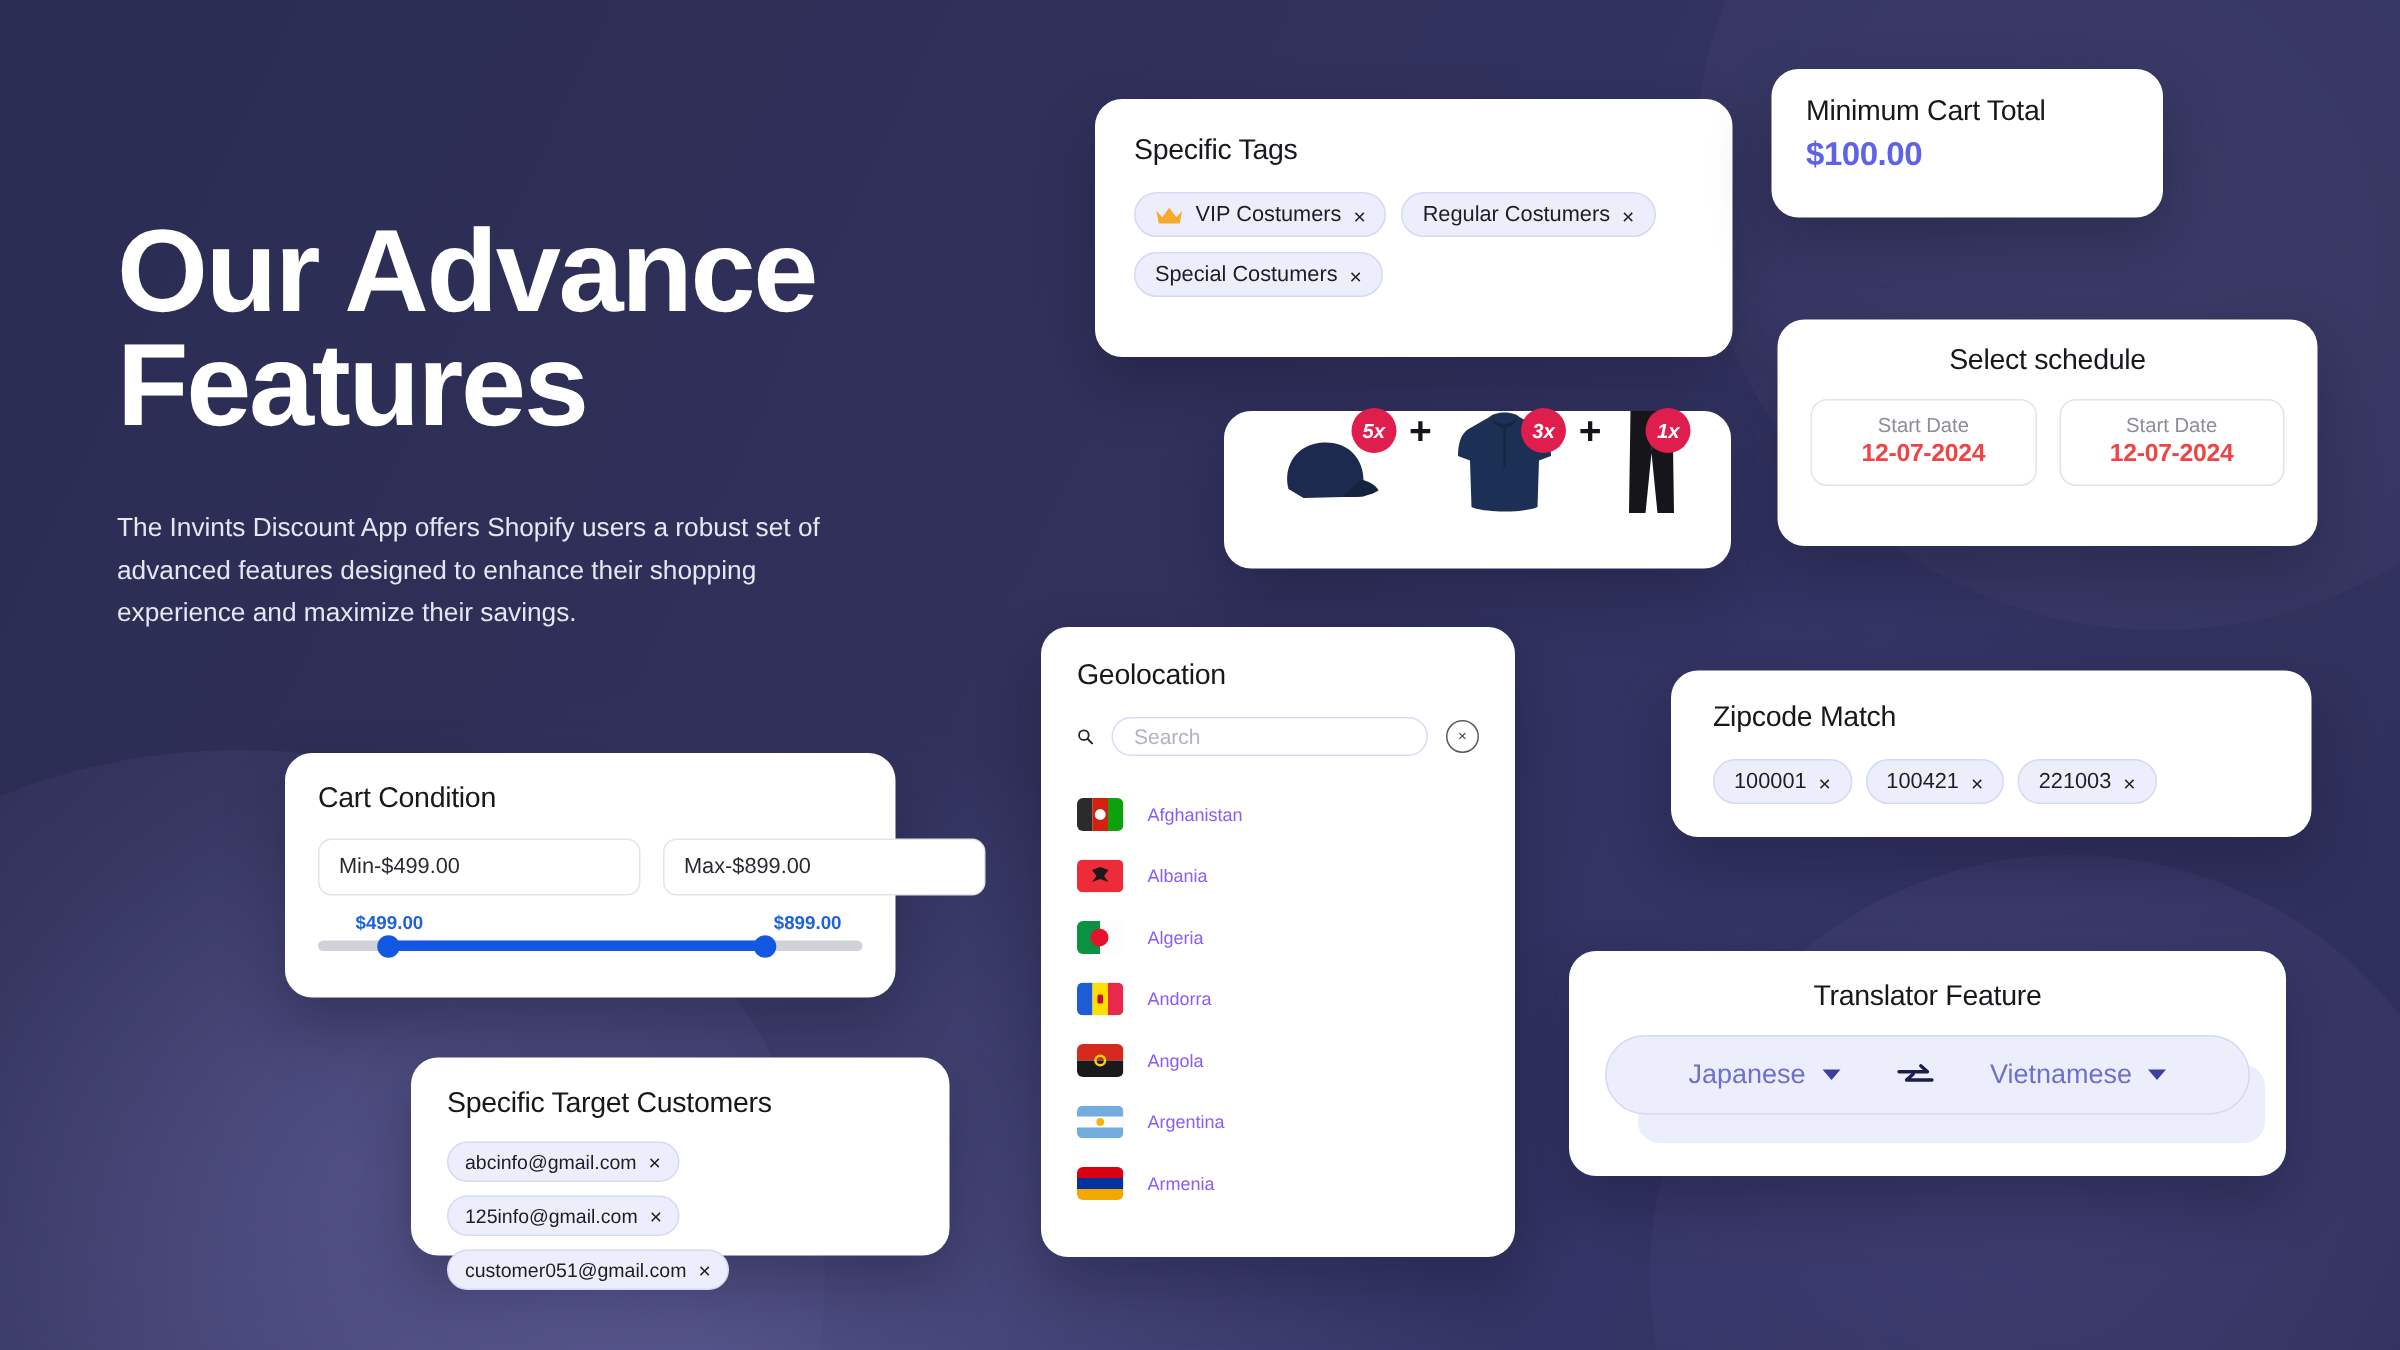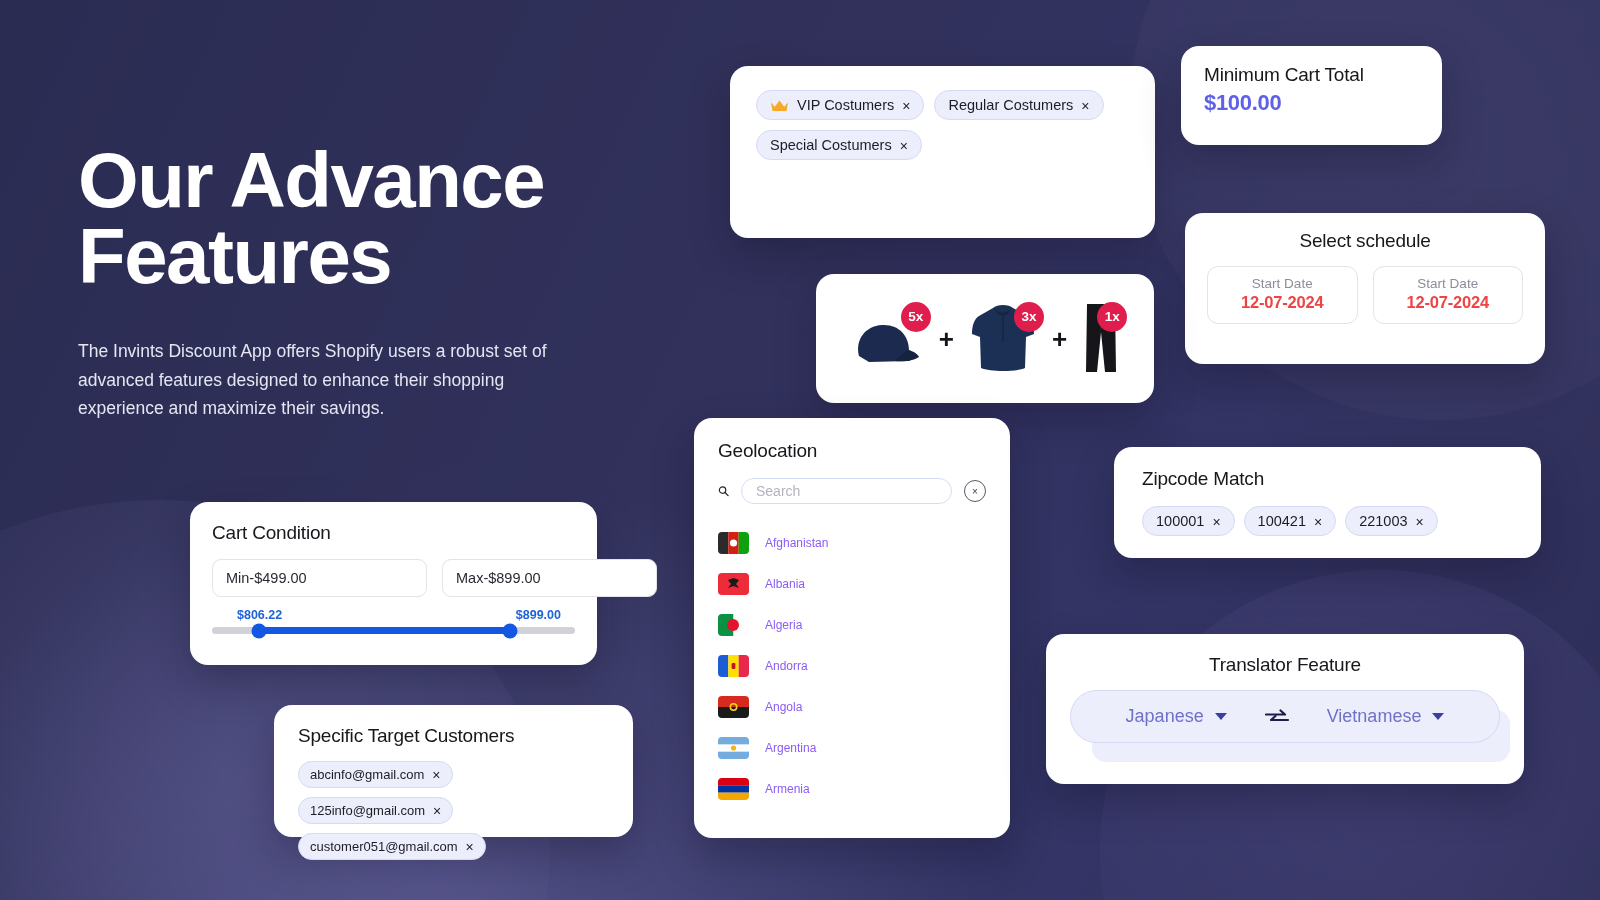--- a/index.html
+++ b/index.html
@@ -117,22 +117,22 @@
     flex: 1;
     border: 1px solid #e3e3e8;
     border-radius: 11px;
     padding: 9px 14px 11px;
     text-align: center;
   }
   .date-box .lbl { font-size: 13.5px; color: #8d8d98; }
   .date-box .val { font-size: 16.5px; font-weight: 700; color: #ef4444; margin-top: 2px; letter-spacing: -.2px; }
 
   
-  #card-bundle { left: 816px; top: 274px; width: 338px; height: 129px;
-                 display: flex; align-items: center; justify-content: center; gap: 6px; }
+  #card-bundle { left: 816px; top: 274px; width: 338px; height: 105px;
+                 display: flex; align-items: flex-start; justify-content: center; gap: 6px; font-style: italic; }
   .bundle-item { position: relative; display: flex; align-items: flex-end; height: 70px; }
   .qty-badge {
     position: absolute;
     right: -8px; top: -2px;
     width: 30px; height: 30px;
     border-radius: 50%;
     background: #e01e4d;
     color: #fff;
     font-size: 13.5px;
     font-weight: 700;
@@ -252,20 +252,21 @@
 
   <div class="hero">
     <h1>
       <span>Our Advance</span><br>
       <span>Features</span>
     </h1>
     <p>The Invints Discount App offers Shopify users a robust set of advanced features designed to enhance their shopping experience and maximize their savings.</p>
   </div>
 
   <div class="card" id="card-tags">
+    <h3>Specific Tags</h3>
     <div class="pillrow">
       <span class="pill">
         <svg class="crown" viewBox="0 0 24 18">
           <path d="M1 4.5 L6 10 L12 2 L18 10 L23 4.5 L21 15.5 L3 15.5 Z" fill="#f7a92b"></path>
         </svg>
         <span>VIP Costumers</span>
         <span class="x">×</span>
       </span>
       <span class="pill">
         <span>Regular Costumers</span>
@@ -435,21 +436,21 @@
     </div>
   </div>
 
   <div class="card" id="card-cart">
     <h3>Cart Condition</h3>
     <div class="minmax">
       <input class="minmax-field" type="text" value="Min-$499.00" style="">
       <input class="minmax-field" type="text" value="Max-$899.00" style="">
     </div>
     <div class="slider-labels">
-      <span>$806.22</span>
+      <span>$499.00</span>
       <span>$899.00</span>
     </div>
     <div class="slider-track">
       <div class="slider-fill" id="slider-fill" style="left: 13%; width: 69%; background: rgb(19, 88, 226);"></div>
       <div class="slider-knob" id="slider-knob-min" style="left: 13%; background: rgb(19, 88, 226);"></div>
       <div class="slider-knob" id="slider-knob-max" style="left: 82%; background: rgb(19, 88, 226);"></div>
     </div>
   </div>
 
   <div class="card" id="card-targets">

